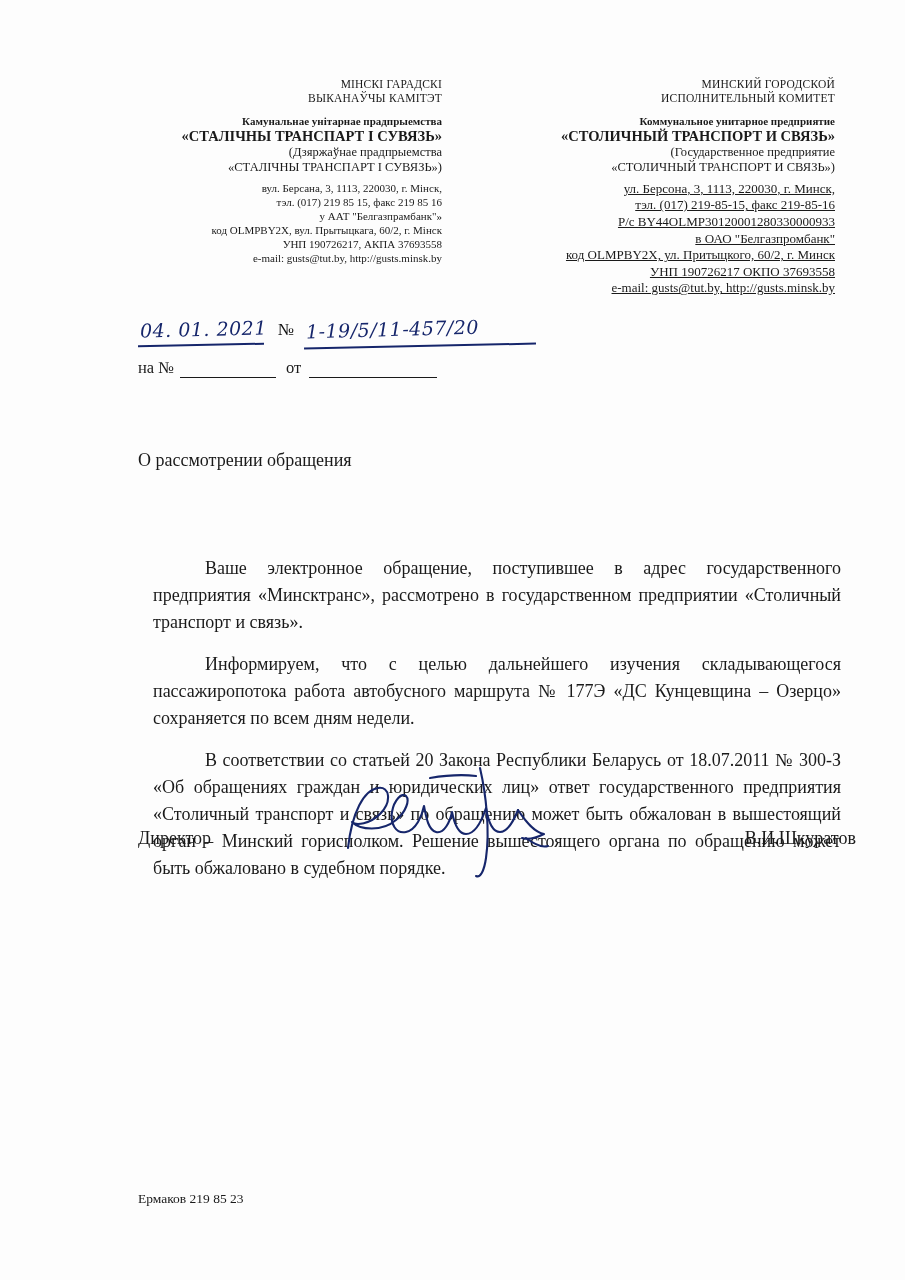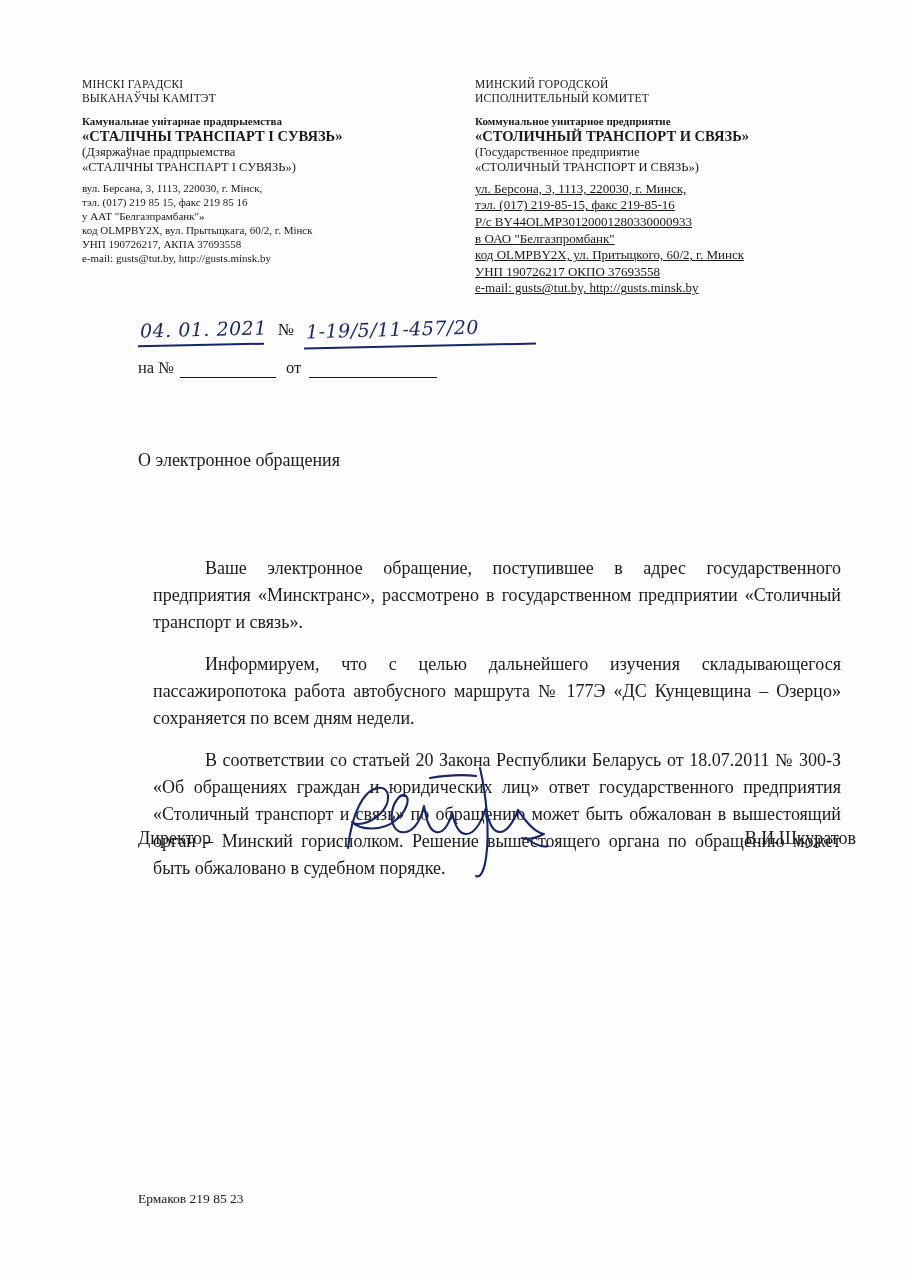--- a/index.html
+++ b/index.html
@@ -28,21 +28,21 @@
     position: absolute;
     top: 78px;
     left: 0;
     width: 905px;
     display: flex;
     flex-direction: row;
     justify-content: space-between;
   }
   .lh-col {
     width: 360px;
-    text-align: left;
+    text-align: right;
     line-height: 1.18;
   }
   .lh-col.left { margin-left: 82px; }
   .lh-col.right { margin-right: 70px; }
 
   .lh-org {
     font-size: 11.5px;
     letter-spacing: 0.2px;
   }
   .lh-gap-sm { height: 10px; }
@@ -241,21 +241,21 @@
     <span class="hand-date-underline"></span>
     <span class="no-sign">№</span>
     <span class="hand hand-num">1-19/5/11-457/20</span>
     <span class="hand-num-underline"></span>
   </div>
 
   <div class="refline2">
     <span>на №</span><span class="rule rule-1"></span><span>от</span><span class="rule rule-2"></span>
   </div>
 
-  <div class="subject">О электронное обращения</div>
+  <div class="subject">О рассмотрении обращения</div>
 
   <div class="body-text">
     <p>Ваше электронное обращение, поступившее в адрес государственного предприятия «Минсктранс», рассмотрено в государственном предприятии «Столичный транспорт и связь».</p>
     <p>Информируем, что с целью дальнейшего изучения складывающегося пассажиропотока работа автобусного маршрута № 177Э «ДС Кунцевщина – Озерцо» сохраняется по всем дням недели.</p>
     <p>В соответствии со статьей 20 Закона Республики Беларусь от 18.07.2011 № 300-З «Об обращениях граждан и юридических лиц» ответ государственного предприятия «Столичный транспорт и связь» по обращению может быть обжалован в вышестоящий орган – Минский горисполком. Решение вышестоящего органа по обращению может быть обжаловано в судебном порядке.</p>
   </div>
 
   <svg class="sig-scrawl" viewBox="0 0 300 130" xmlns="http://www.w3.org/2000/svg">
     <g fill="none" stroke="#16266b" stroke-width="2.1" stroke-linecap="round" stroke-linejoin="round">
       <path d="M18,88 C22,52 34,30 48,28 C60,26 62,42 50,54 C40,64 26,66 22,62 C30,70 52,72 66,60 C76,52 80,40 76,36 C72,32 64,40 62,52 C60,64 66,74 76,72 C86,70 92,56 94,46 C96,56 98,70 106,72 C114,74 120,62 122,52 C124,62 128,74 136,74 C146,74 152,60 156,48 C158,60 162,72 170,72 C178,72 184,60 188,50"></path>

